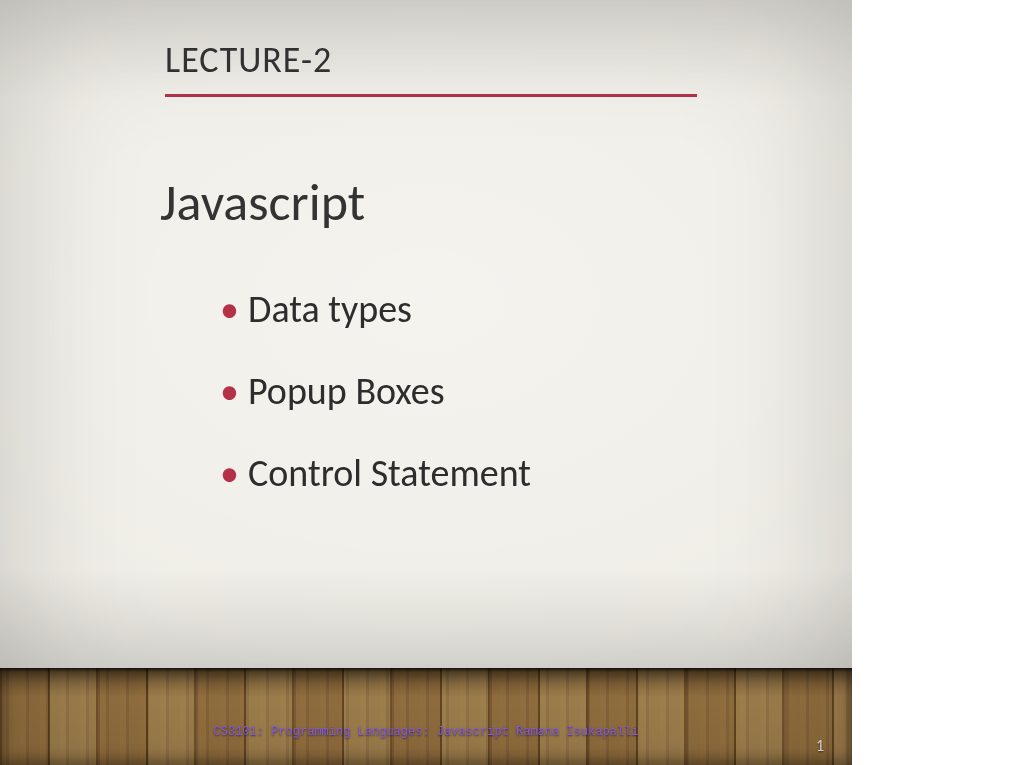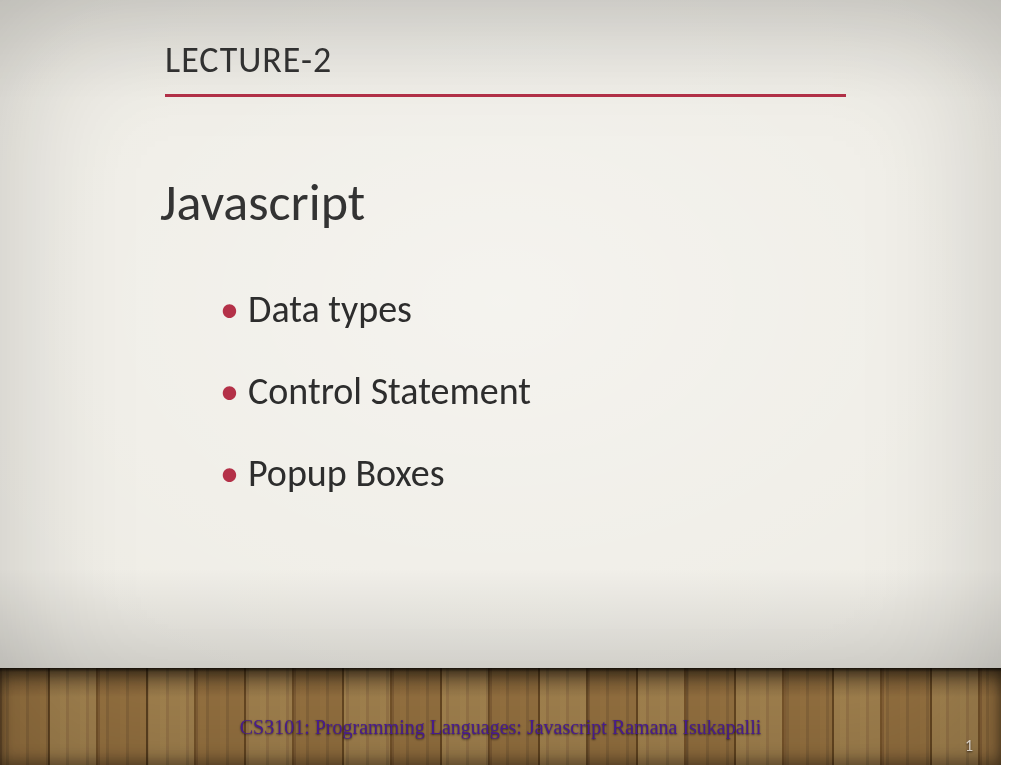--- a/index.html
+++ b/index.html
@@ -1,18 +1,18 @@
 <!DOCTYPE html>
 <html><head>
 <meta charset="utf-8">
 <style>
   * { margin: 0; padding: 0; box-sizing: border-box; }
   html, body { width: 1020px; height: 765px; overflow: hidden; font-family: "Segoe UI", "Gill Sans", "Gill Sans MT", Calibri, sans-serif; }
   .slide {
-    width: 1001px;
+    width: 852px;
     height: 765px;
     position: relative;
     background: #efede6;
   }
   .wall-shading {
     position: absolute;
     top: 0; left: 0; right: 0; height: 668px;
     background:
       radial-gradient(ellipse 900px 600px at 50% 45%, rgba(255,255,255,0.35), rgba(0,0,0,0) 70%),
       linear-gradient(to bottom, rgba(0,0,0,0.07), rgba(0,0,0,0) 15%, rgba(0,0,0,0) 85%, rgba(0,0,0,0.12));
@@ -103,24 +103,24 @@
   .floor::after {
     content: "";
     position: absolute; top: 0; left: 0; right: 0; height: 4px;
     background: linear-gradient(to bottom, rgba(0,0,0,0.6), rgba(0,0,0,0));
   }
   .footer-text {
     position: absolute;
     bottom: 26px;
     left: 0; right: 0;
     text-align: center;
-    color: #4c1d95;
-    font-size: 20px;
+    color: #8b5cf6;
+    font-size: 12px;
     text-shadow: 0 1px 2px rgba(0,0,0,0.6);
-    font-family: Liberation Serif, serif;
+    font-family: Liberation Mono, monospace;
   }
   .page-number {
     position: absolute;
     right: 28px;
     bottom: 10px;
     color: #f0e6d8;
     font-size: 16px;
     text-shadow: 0 1px 2px rgba(0,0,0,0.6);
   }
 </style>
@@ -132,22 +132,22 @@
 
   <div class="header">
     <h1>LECTURE-2</h1>
     <div class="rule"></div>
   </div>
 
   <div class="subtitle">Javascript</div>
 
   <ul class="bullets">
     <li>Data types</li>
+    <li>Popup Boxes</li>
     <li>Control Statement</li>
-    <li>Popup Boxes</li>
   </ul>
 
   <div class="floor"></div>
 
   <div class="footer-text">CS3101: Programming Languages: Javascript Ramana Isukapalli</div>
   <div class="page-number">1</div>
 
   <div class="vignette"></div>
 </div>
 

